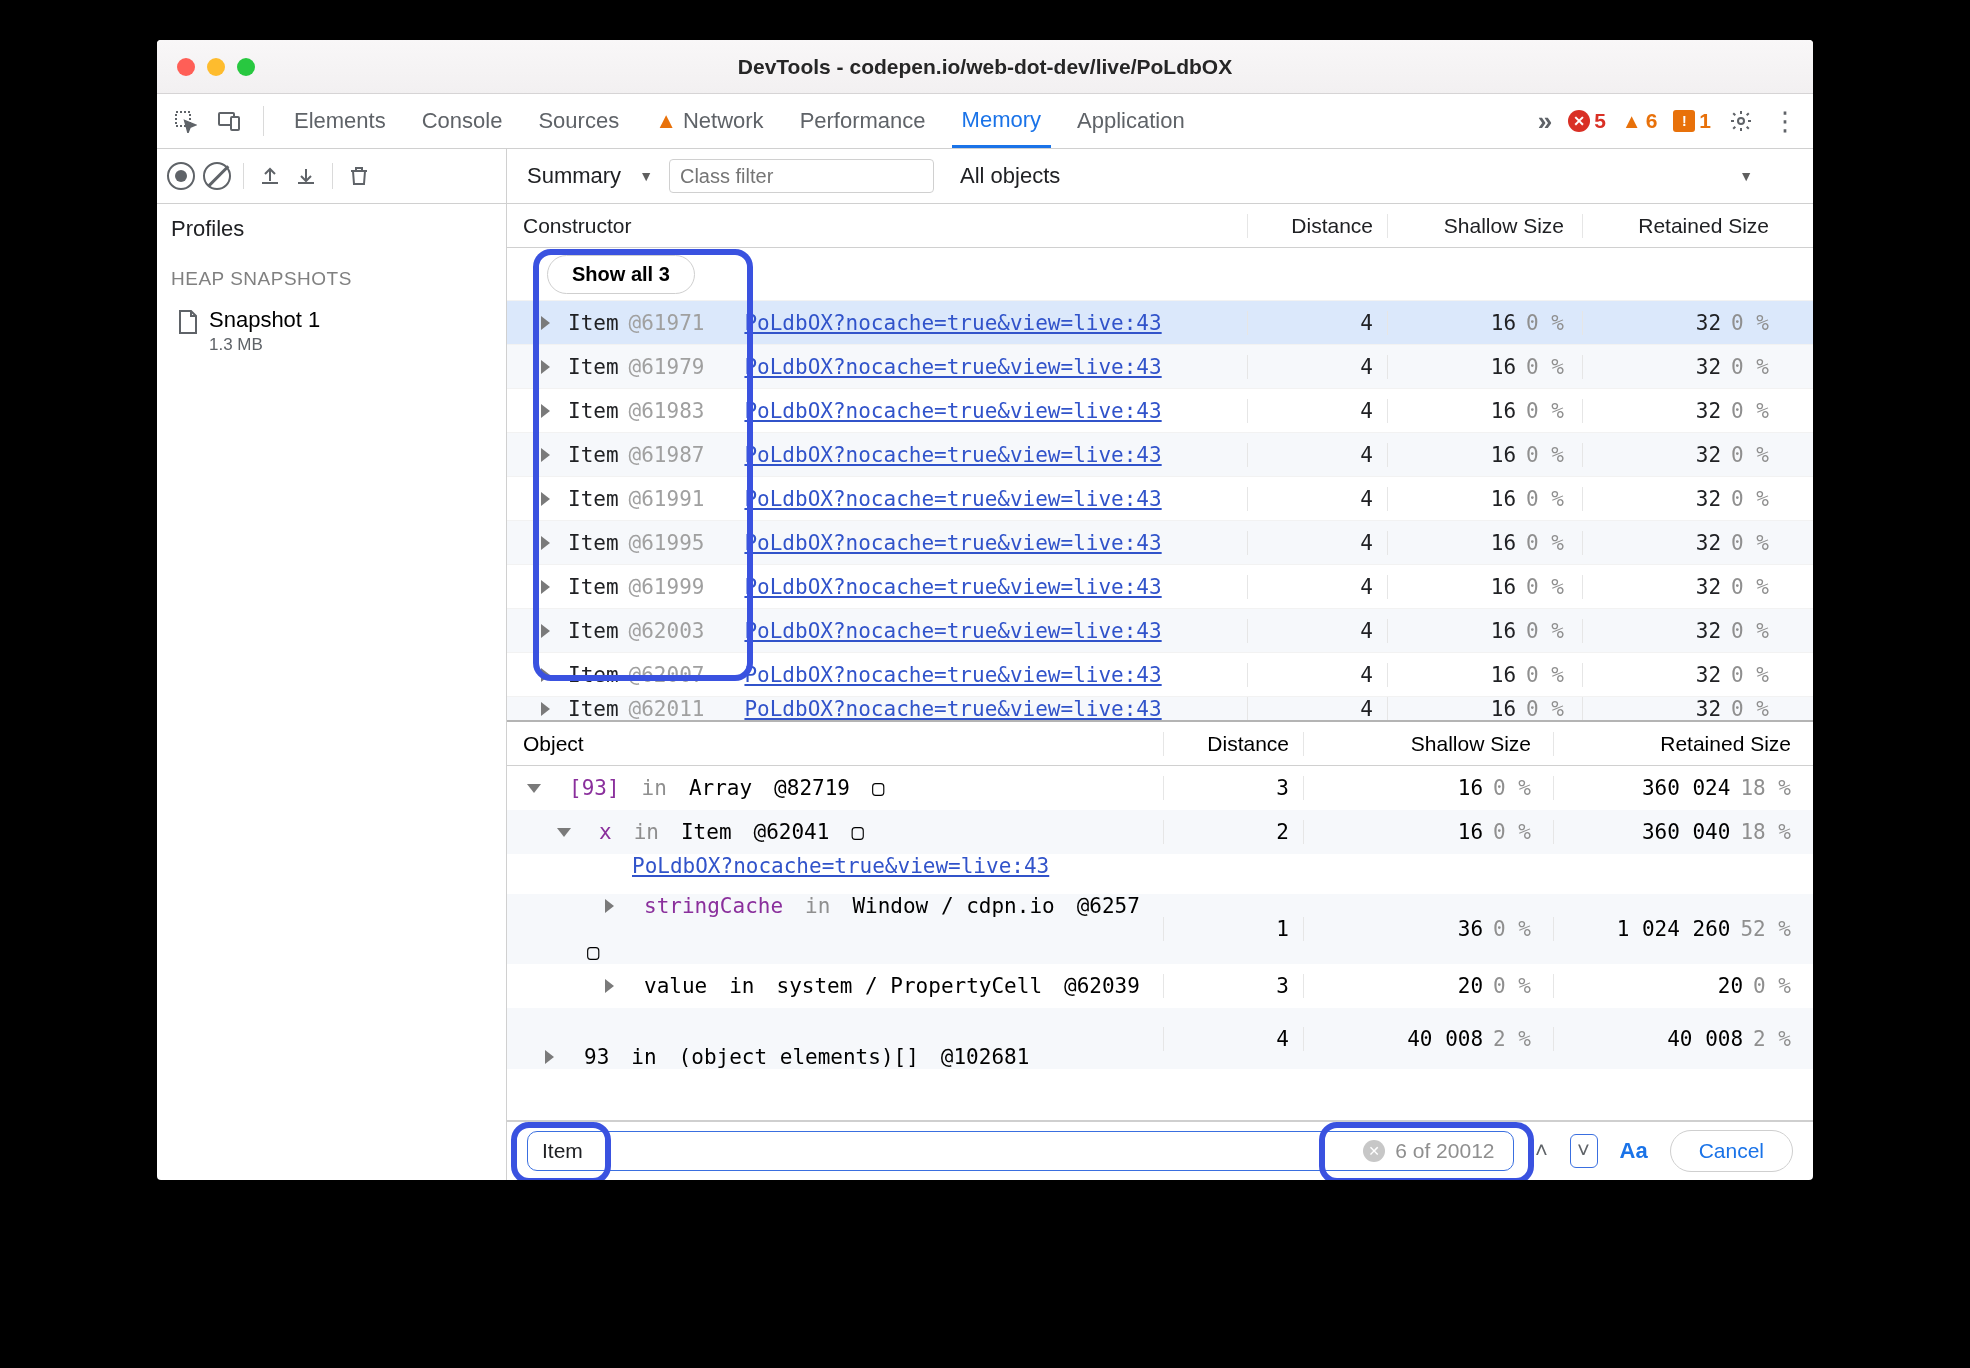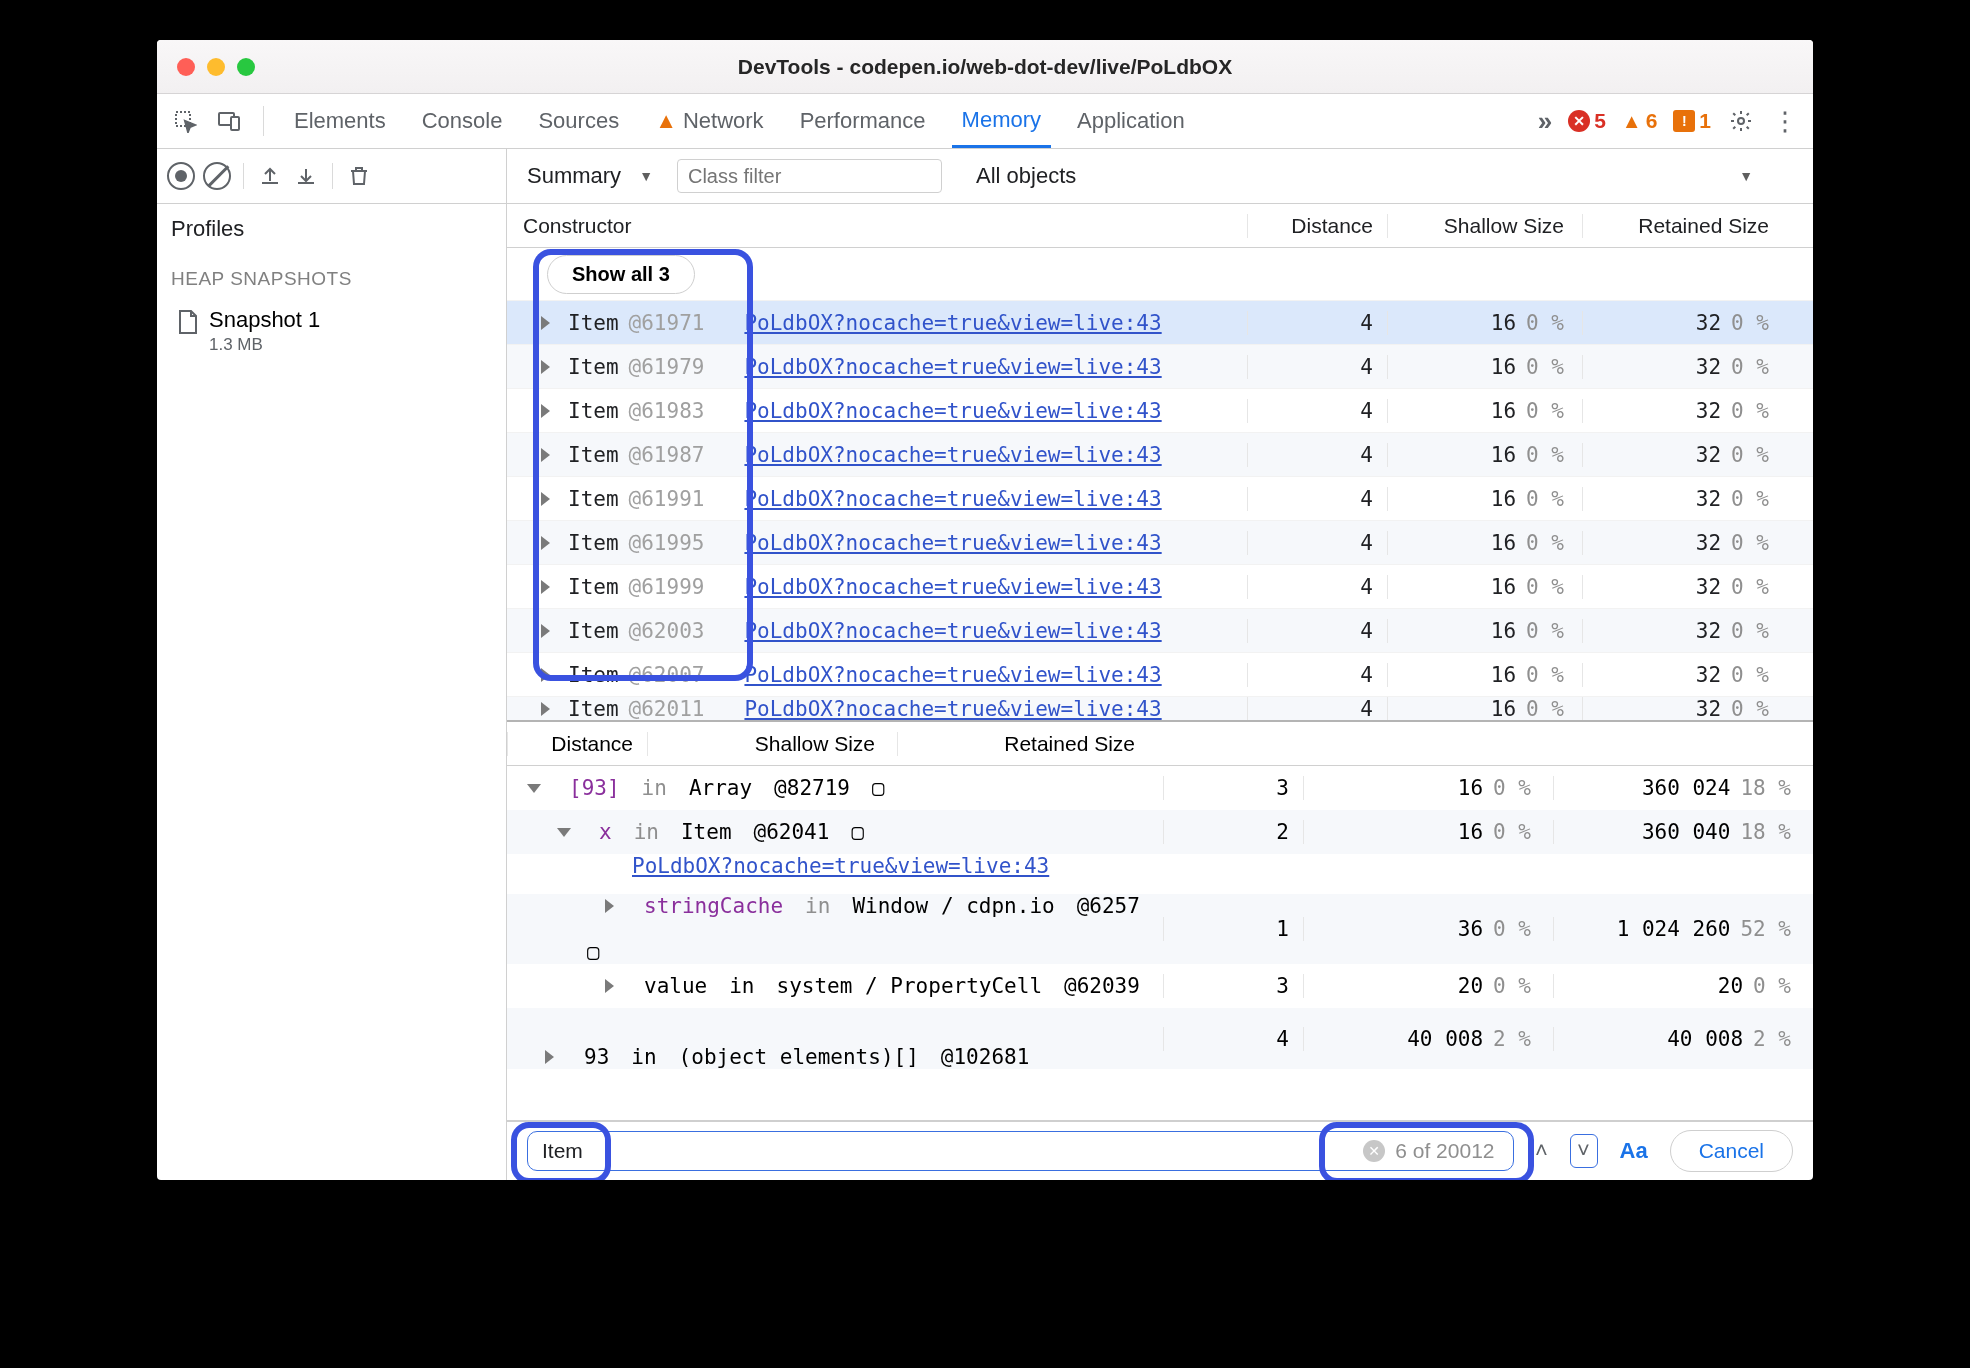--- a/index.html
+++ b/index.html
@@ -31,21 +31,21 @@
 .slash-circle::after{content:"";position:absolute;width:2.5px;height:28px;background:#5f6368;left:12px;top:-2px;transform:rotate(45deg);}
 .sb-body{padding:12px 14px; font-size:22px;}
 .sb-title{color:#202124;margin-bottom:14px;}
 .sb-section{color:#808080;text-transform:uppercase;font-size:19px;letter-spacing:0.5px;margin-bottom:8px;}
 .snap-item{display:flex;gap:10px;padding:8px 6px;align-items:flex-start;border-radius:4px; cursor:pointer;}
 .snap-item.sel{background:#dbe8fb;}
 .snap-icon{margin-top:3px;}
 .snap-label{line-height:1.25;}
 .snap-label .sub{font-size:17px;color:#5f6368;}
 .content { flex:1; display:flex; flex-direction:column; min-width:0;}
-.subbar{height:55px;border-bottom:1px solid #d0d0d0;display:flex;align-items:center;padding:0 20px;gap:24px;font-size:22px;}
+.subbar{height:55px;border-bottom:1px solid #d0d0d0;display:flex;align-items:center;padding:0 20px;gap:16px;font-size:22px;}
 .dropdown{display:flex;align-items:center;gap:18px;cursor:pointer;color:#202124;}
 .dropdown .tri{font-size:14px;color:#5f5f5f;}
 .filter-input{width:265px;height:34px;border:1px solid #d0d0d0;border-radius:4px;padding:0 10px;font-size:20px;color:#999;}
 .grid{flex:0 0 auto;display:flex;flex-direction:column;border-bottom:2px solid #b4b4b4;}
 .grid-head,.grid-row{display:flex;align-items:center;height:44px;}
 .grid-head{border-bottom:1px solid #d0d0d0;font-weight:400;color:#202124;}
 .col-constructor{flex:1;padding-left:16px;display:flex;align-items:center;gap:10px;min-width:0;overflow:hidden;text-align:center;}
 .col-dist{width:140px;text-align:right;padding-right:14px;border-left:1px solid #e6e6e6;}
 .col-shsize{width:195px;text-align:right;padding-right:18px;border-left:1px solid #e6e6e6;}
 .col-ret{width:205px;text-align:right;padding-right:18px;border-left:1px solid #e6e6e6;}
@@ -356,20 +356,21 @@
               <div class="col-scroll"></div>
             </div>
           </div>
       </div>
 
       <div class="hl-box" style="top:100px;left:26px;width:220px;height:432px;"></div>
 
 
       <div class="ret-grid">
         <div class="ret-head">
+          <div class="col-obj">Object</div>
           <div class="ret-col-dist">Distance</div>
           <div class="ret-col-sh">Shallow Size</div>
           <div class="ret-col-ret">Retained Size</div>
         </div>
 
         <div class="ret-row">
           <div class="ret-obj" style="padding-left:20px;">
               <span class="discl-down"></span>
               <span class="tok-idx">[93]</span> 
               <span class="tok-in">in</span> 

